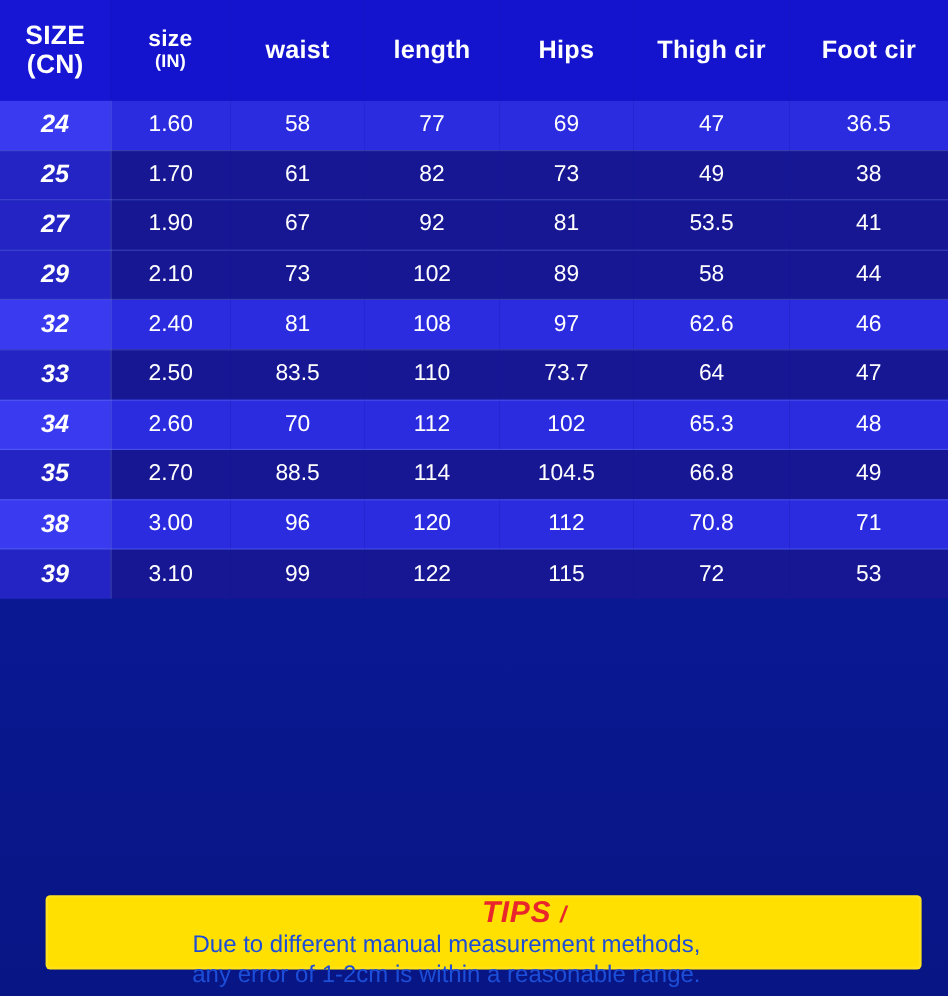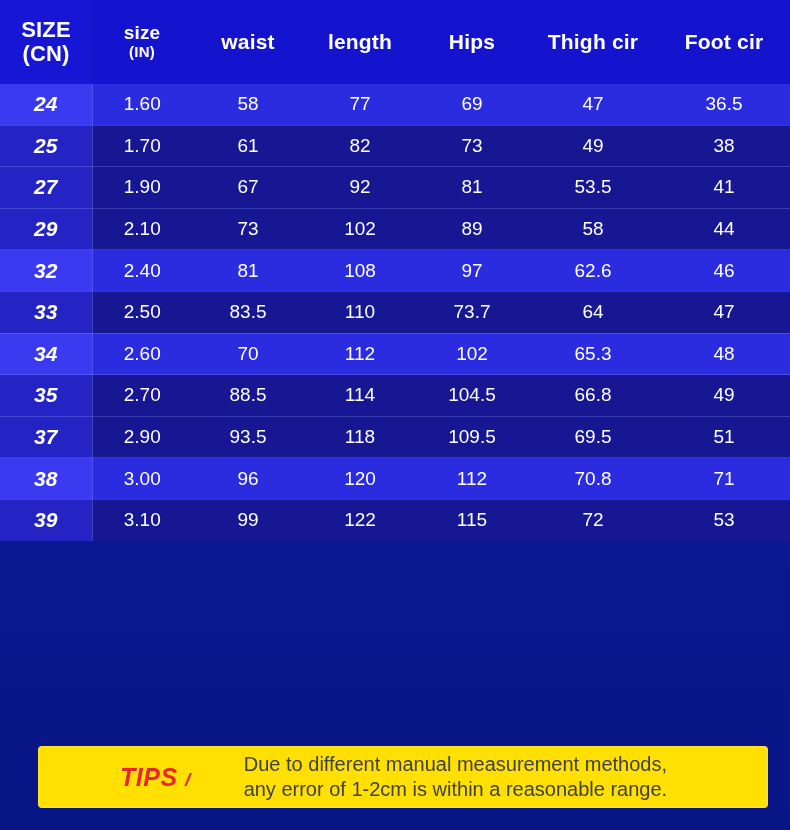--- a/index.html
+++ b/index.html
@@ -92,40 +92,41 @@
     position: absolute;
     left: 38px;
     right: 22px;
     bottom: 22px;
     height: 62px;
     background: #ffe000;
     border-radius: 4px;
     display: flex;
     align-items: center;
     box-shadow: 0 0 0 2px rgba(255,255,255,0.12) inset;
+    flex-direction: column;
   }
   .tips-label {
     flex: 0 0 auto;
     padding: 0 6px 0 82px;
     color: #e8262b;
     font-size: 25px;
     font-weight: bold;
     font-style: italic;
     letter-spacing: .5px;
     white-space: nowrap;
   }
   .tips-slash {
     color: #e8262b;
     font-size: 19px;
     font-weight: bold;
     padding-right: 8px;
   }
   .tips-text {
     flex: 1 1 auto;
-    color: #404040;
+    color: #1d4ed8;
     font-size: 20px;
     line-height: 1.25;
     text-align: center;
     padding-right: 62px;
     font-weight: normal;
   }
   .tips-text .l2 { display: block; }
 </style>
 </head>
 <body>
@@ -225,29 +226,20 @@
       </tr>
       <tr class="even">
         <td class="sz">35</td>
         <td>2.70</td>
         <td>88.5</td>
         <td>114</td>
         <td>104.5</td>
         <td>66.8</td>
         <td>49</td>
       </tr>
-      <tr class="even">
-        <td class="sz">37</td>
-        <td>2.90</td>
-        <td>93.5</td>
-        <td>118</td>
-        <td>109.5</td>
-        <td>69.5</td>
-        <td>51</td>
-      </tr>
       <tr class="odd">
         <td class="sz">38</td>
         <td>3.00</td>
         <td>96</td>
         <td>120</td>
         <td>112</td>
         <td>70.8</td>
         <td>71</td>
       </tr>
       <tr class="even">

